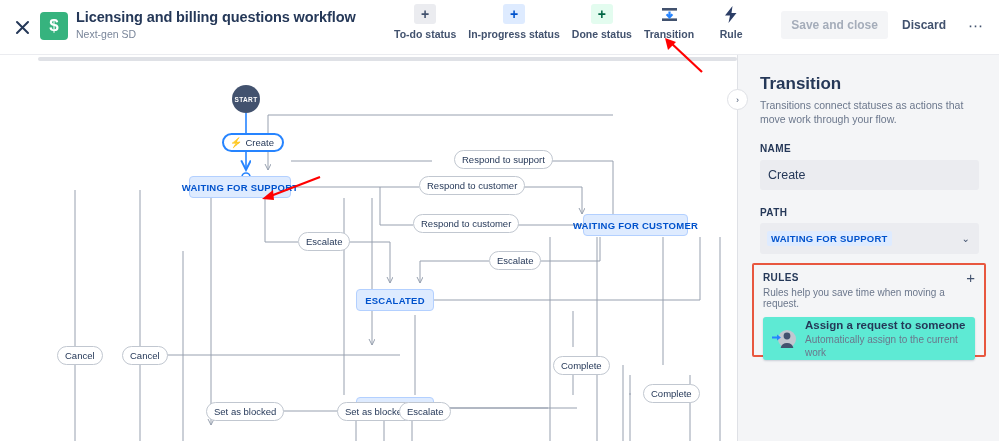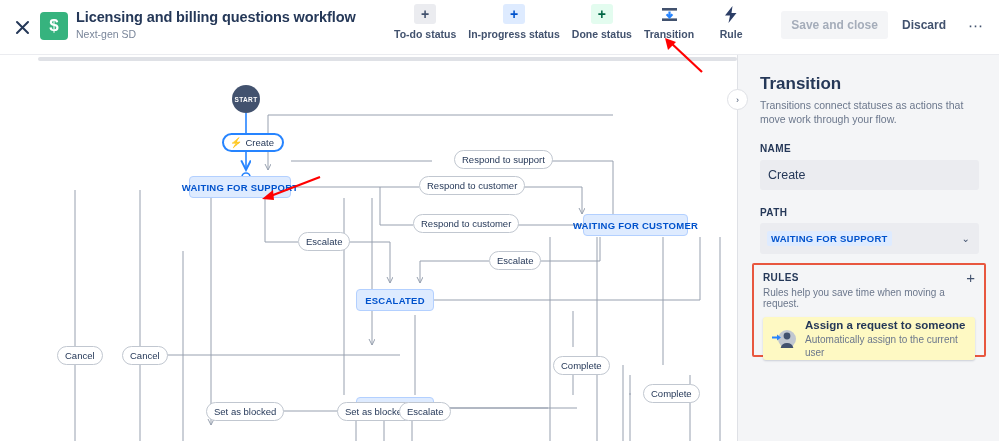--- a/index.html
+++ b/index.html
@@ -145,21 +145,21 @@
 
   .rules-box {
     position: absolute; left: 14px; top: 208px; width: 234px; height: 94px;
     border: 2px solid #e8573f; border-radius: 2px; padding: 7px 9px 0 9px;
   }
   .rules-head { display: flex; align-items: flex-start; justify-content: space-between; }
   .rules-title { font-size: 10px; font-weight: bold; color: #253858; letter-spacing: 0.4px; }
   .rules-plus { color: #42526e; font-size: 15px; line-height: 11px; cursor: pointer; }
   .rules-desc { font-size: 10px; color: #6b778c; margin-top: 4px; }
   .rule-card {
-    margin-top: 8px; background: #fef9c3; border-radius: 3px;
+    margin-top: 8px; background: #5eead4; border-radius: 3px;
     box-shadow: 0 1px 2px rgba(9,30,66,0.18); height: 43px;
     display: flex; align-items: center; padding: 0 9px; gap: 9px; cursor: pointer;
   }
   .rule-icon { width: 24px; height: 22px; flex: none; position: relative; }
   .rule-text-title { font-size: 11.5px; font-weight: bold; color: #253858; line-height: 14px; }
   .rule-text-sub { font-size: 10px; color: #6b778c; line-height: 13px; margin-top: 1px; }
 </style>
 </head>
 <body>
 
@@ -353,18 +353,18 @@
           <svg width="24" height="22" viewBox="0 0 24 22">
             <circle cx="15" cy="11" r="9" fill="#c1c7d0"></circle>
             <circle cx="15" cy="8" r="3.4" fill="#42526e"></circle>
             <path d="M8.6,20 a6.6,6.6 0 0 1 12.8,0 Z" fill="#42526e"></path>
             <path d="M0,9.5 L7,9.5" stroke="#2684ff" stroke-width="2"></path>
             <path d="M5,6.5 L9,9.5 L5,12.5 Z" fill="#2684ff"></path>
           </svg>
         </div>
         <div>
           <div class="rule-text-title">Assign a request to someone</div>
-          <div class="rule-text-sub">Automatically assign to the current user</div>
+          <div class="rule-text-sub">Automatically assign to the current work</div>
         </div>
       </div>
     </div>
   </div>
 </div>
 
 </body></html>

